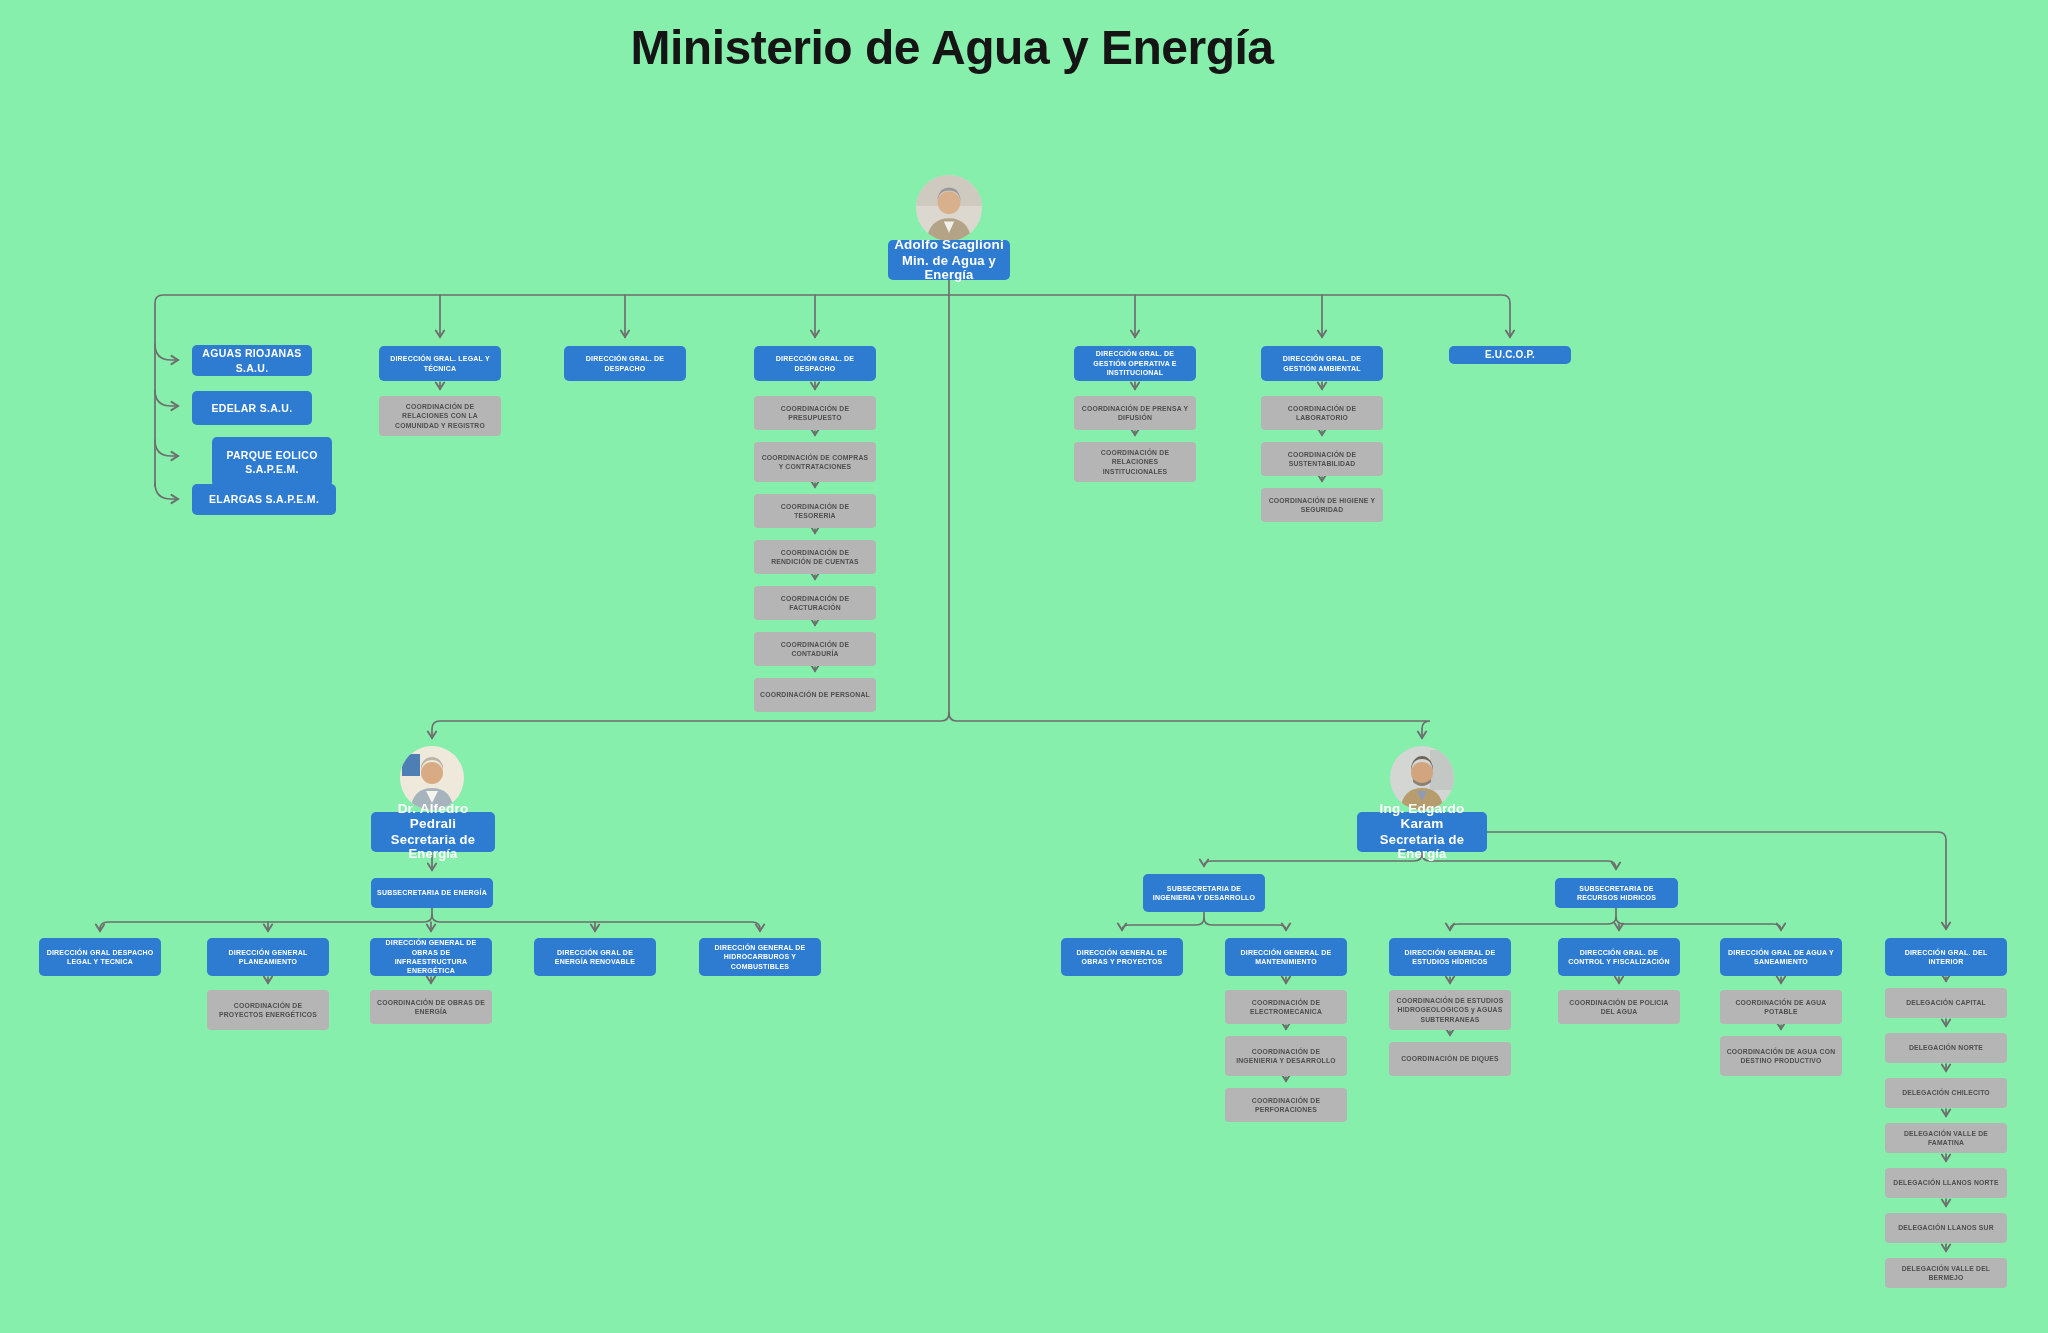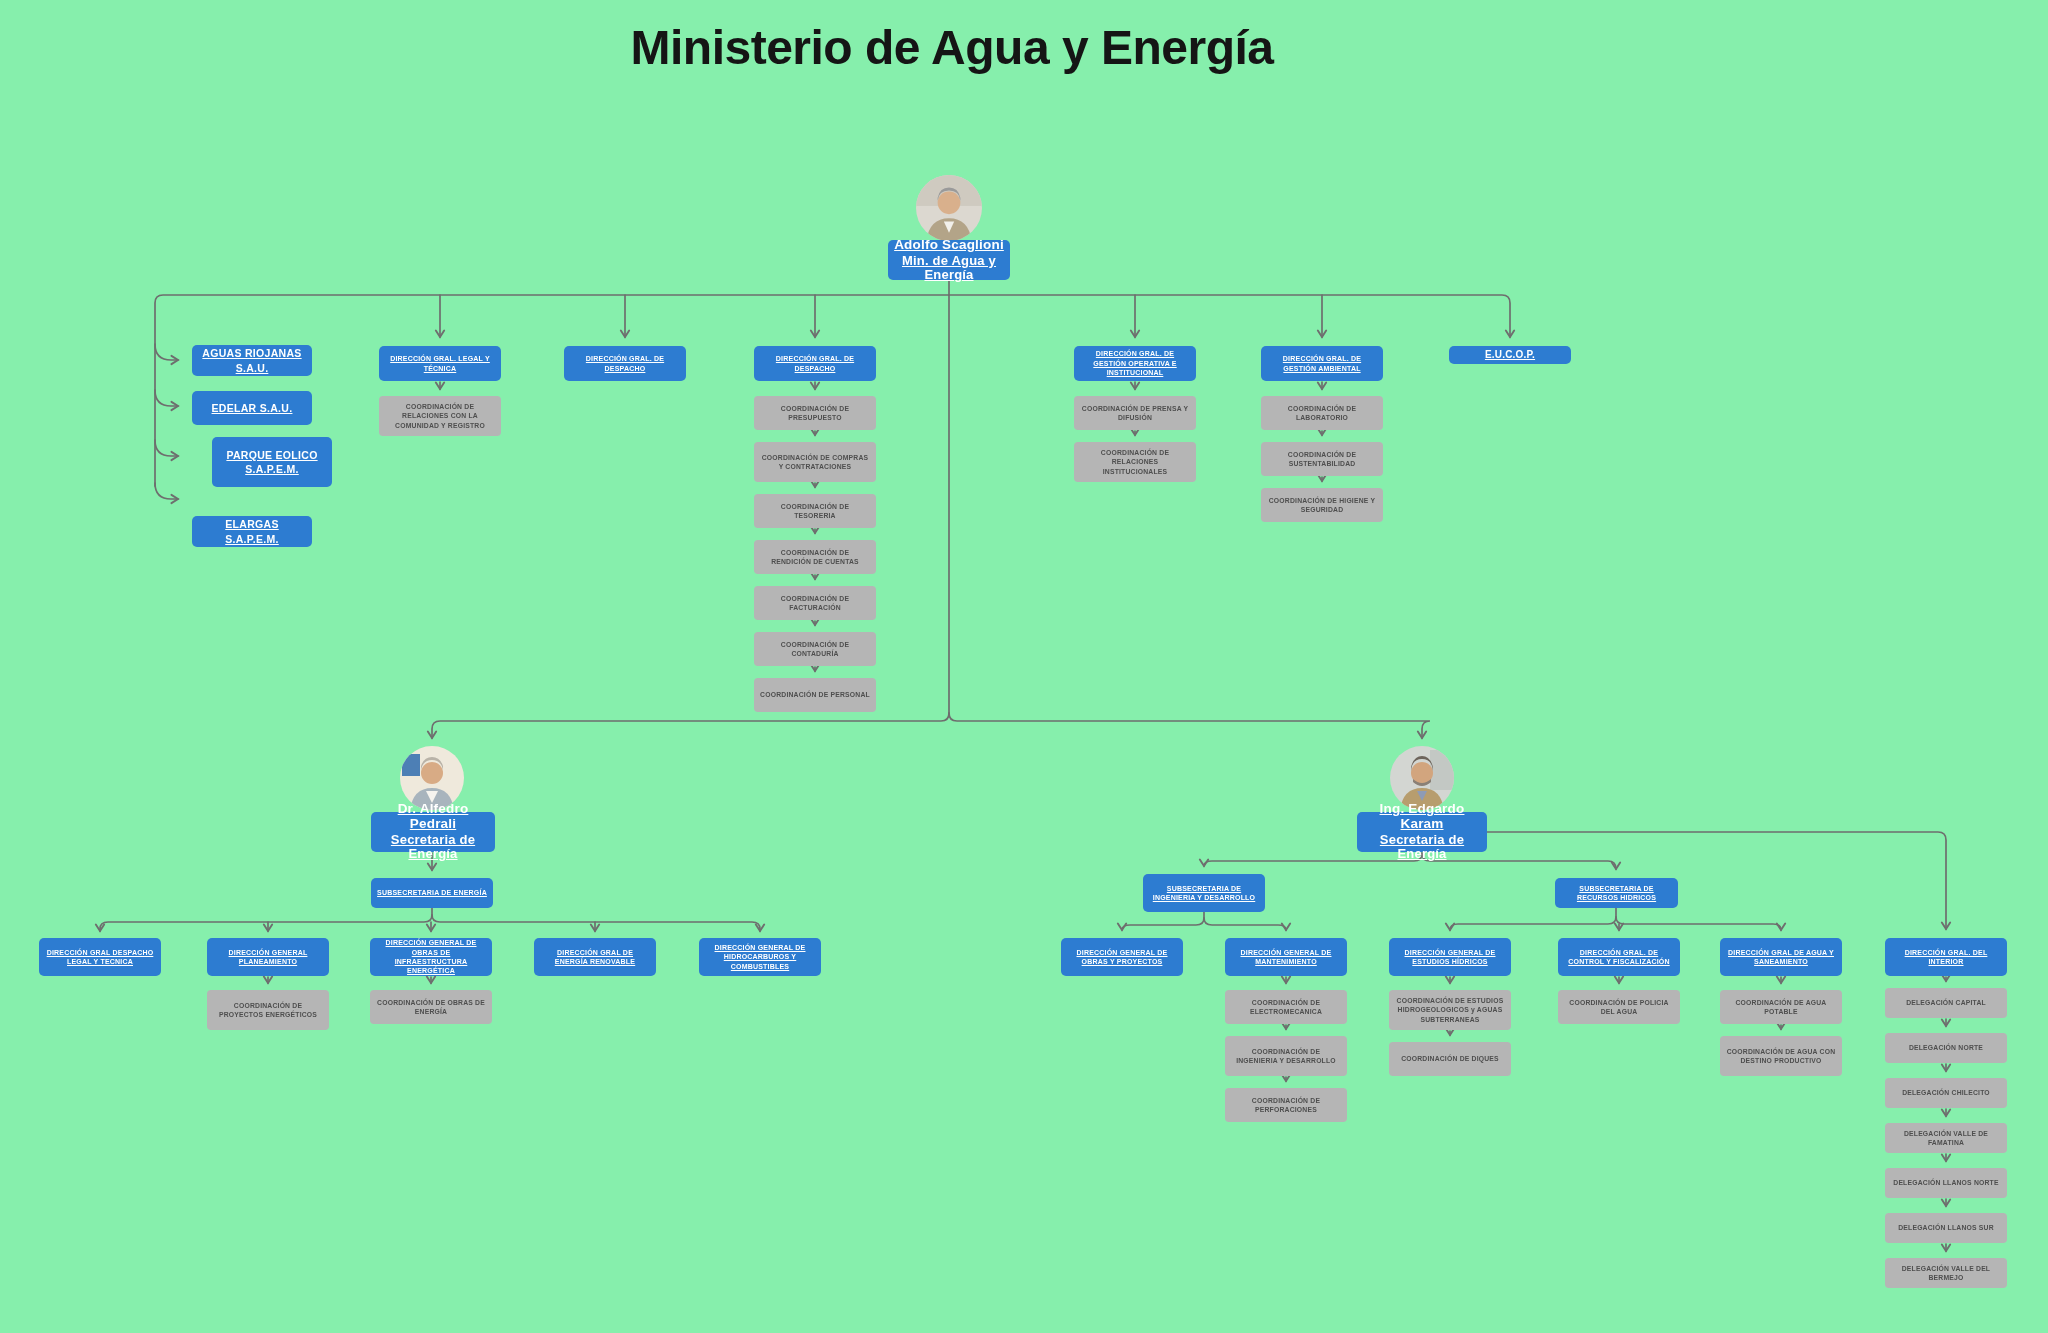--- a/index.html
+++ b/index.html
@@ -5,21 +5,21 @@
   html,body { margin:0; padding:0; background:#ffffff; }
   .canvas { position:relative; width:2048px; height:1333px; background:#86efac; overflow:hidden;
             font-family:"Liberation Sans", sans-serif; }
   .page-title { position:absolute; left:952px; top:20px; transform:translateX(-50%);
                 white-space:nowrap; font-size:48px; font-weight:800; letter-spacing:-0.5px;
                 color:#151515; }
   .wires { position:absolute; left:0; top:0; width:2048px; height:1333px; pointer-events:none; }
   .node { position:absolute; box-sizing:border-box; display:flex; align-items:center;
           justify-content:center; text-align:center; border-radius:5px; padding:8px 6px;
           line-height:1.35; }
-  .blue { background:#2d7cd1; color:#ffffff; font-size:7px; font-weight:700; letter-spacing:.2px;text-decoration:underline; }
+  .blue { background:#2d7cd1; color:#ffffff; font-size:7px; font-weight:700; letter-spacing:.2px; }
   .gray { background:#b5b5b5; color:#4e4e4e; font-size:6.8px; font-weight:700; letter-spacing:.2px; border-radius:4px; }
   .entity { font-size:10.5px; font-weight:600; letter-spacing:.3px; }
   .person { flex-direction:column; gap:1px; padding:4px 4px; }
   .p-name { font-size:13.5px; font-weight:700; line-height:1.1; }
   .p-role { font-size:13px; font-weight:600; line-height:1.1; }
   .avatar { position:absolute; }
 </style>
 </head>
 <body>
 
@@ -120,21 +120,21 @@
     </g>
   </svg>
   <div class="node blue person" style="left:888px;top:240px;width:122px;height:40px;">
     <span class="p-name">Adolfo Scaglioni</span>
     <span class="p-role">Min. de Agua y Energía</span>
   </div>
 
   <div class="node blue entity" style="left:192px;top:345px;width:120px;height:31px;">AGUAS RIOJANAS S.A.U.</div>
   <div class="node blue entity" style="left:192px;top:391px;width:120px;height:34px;">EDELAR S.A.U.</div>
   <div class="node blue entity" style="left:192px;top:437px;width:120px;height:50px;margin-left:20px;">PARQUE EOLICO S.A.P.E.M.</div>
-  <div class="node blue entity" style="left:192px;top:484px;width:120px;height:31px;margin-top:32px;">ELARGAS S.A.P.E.M.</div>
+  <div class="node blue entity" style="left:192px;top:484px;width:144px;height:31px;">ELARGAS S.A.P.E.M.</div>
 
   <div class="node blue" style="left:379px;top:346px;width:122px;height:35px;">DIRECCIÓN GRAL. LEGAL Y TÉCNICA</div>
   <div class="node blue" style="left:564px;top:346px;width:122px;height:35px;">DIRECCIÓN GRAL. DE DESPACHO</div>
   <div class="node blue" style="left:754px;top:346px;width:122px;height:35px;">DIRECCIÓN GRAL. DE DESPACHO</div>
   <div class="node blue" style="left:1074px;top:346px;width:122px;height:35px;">DIRECCIÓN GRAL. DE GESTIÓN OPERATIVA E INSTITUCIONAL</div>
   <div class="node blue" style="left:1261px;top:346px;width:122px;height:35px;">DIRECCIÓN GRAL. DE GESTIÓN AMBIENTAL</div>
   <div class="node blue" style="left:1449px;top:346px;width:122px;height:18px;font-size:10px;">E.U.C.O.P.</div>
 
   <div class="node gray" style="left:379px;top:396px;width:122px;height:40px;">COORDINACIÓN DE RELACIONES CON LA COMUNIDAD Y REGISTRO</div>
   <div class="node gray" style="left:754px;top:396px;width:122px;height:34px;">COORDINACIÓN DE PRESUPUESTO</div>

